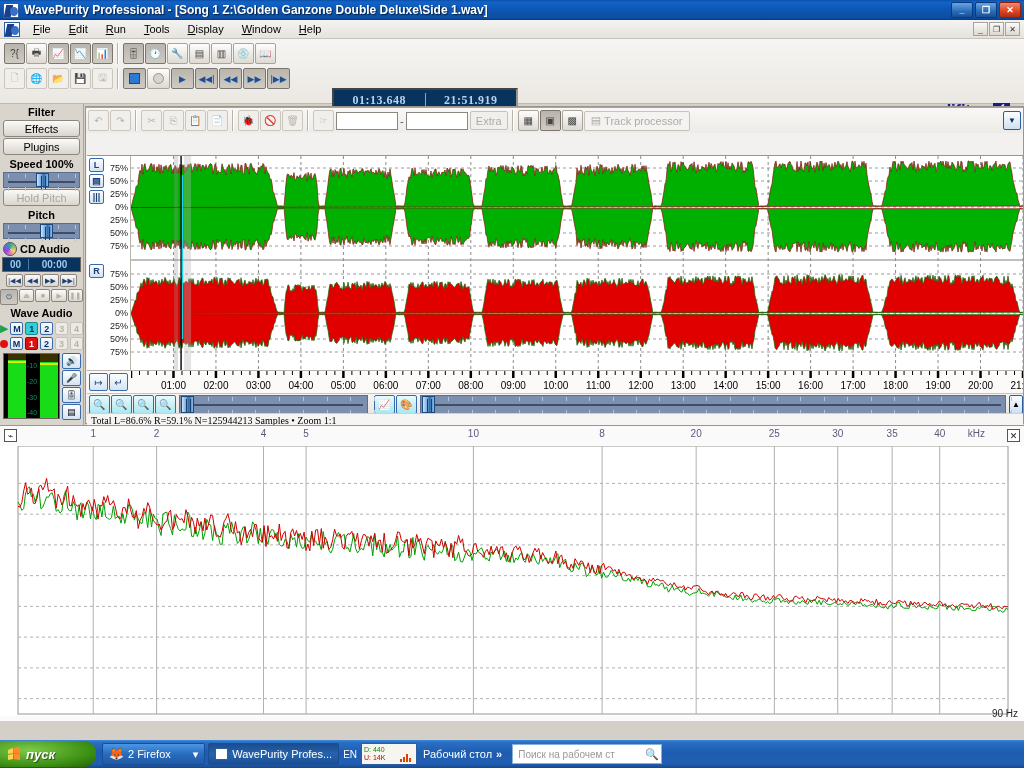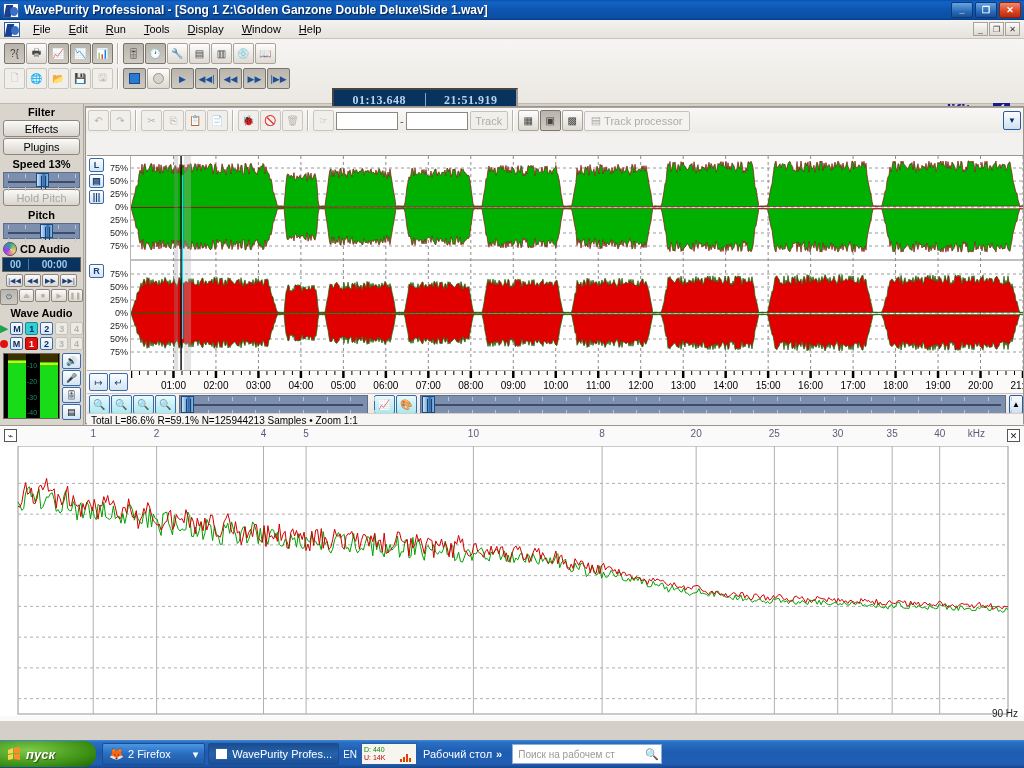--- a/index.html
+++ b/index.html
@@ -275,20 +275,21 @@
   }
   .zbtn {
     width:21px; height:19px; border:1px solid #3c6aa8; border-radius:2px;
     background:linear-gradient(to bottom,#e8fafc,#a9e8f2);
     display:flex; align-items:center; justify-content:center; font-size:10px;
   }
   .statusline {
     position:absolute; left:1px; top:306px; width:936px; height:18px;
     background:#f6f5f3; font-size:10px; color:#000; padding-left:4px; line-height:13px;
     border-top:1px solid #d4d0c8;
+    font-family:Liberation Serif, serif;
   }
 
   
   .spectrum {
     position:absolute; left:0; top:425px; width:1024px; height:296px;
     background:#fbfafa; border-top:1px solid #9a968e;
   }
   .sp-corner {
     position:absolute; width:13px; height:13px; border:1px solid #555;
     background:#fff; display:flex; align-items:center; justify-content:center;
@@ -449,21 +450,21 @@
     <div class="difitec">
       <div class="txt">difitec</div>
       <div class="mark"></div>
     </div>
   </div>
 
   <div class="leftpanel">
     <div class="lp-head">Filter</div>
     <div class="lp-btn">Effects</div>
     <div class="lp-btn">Plugins</div>
-    <div class="lp-head">Speed 13%</div>
+    <div class="lp-head">Speed 100%</div>
     <div class="slider-h" id="speed-slider" style="margin:1px 3px; height:16px;">
       <div class="track"></div>
       <div class="tickrow">
           <i style="left: 4px; top: 1px;"></i>
           <i style="left: 4px; top: 14px;"></i>
           <i style="left: 20.75px; top: 1px;"></i>
           <i style="left: 20.75px; top: 14px;"></i>
           <i style="left: 37.5px; top: 1px;"></i>
           <i style="left: 37.5px; top: 14px;"></i>
           <i style="left: 54.25px; top: 1px;"></i>
@@ -568,21 +569,21 @@
           <div class="tb-sep"></div>
           <div class="tbtn dis">🐞</div>
           <div class="tbtn dis">🚫</div>
           <div class="tbtn dis">🗑</div>
           <div class="tb-sep"></div>
           <div class="tbtn dis">☞</div>
         </div>
       <input class="tinput" value="" style="">
       <span style="color:#555;">-</span>
       <input class="tinput" value="" style="">
-      <div class="axisbtn">Track</div>
+      <div class="axisbtn">Extra</div>
       <div class="tb-sep"></div>
       <div id="etools-b" style="display:flex; gap:1px;">
           <div class="tbtn">▦</div>
           <div class="tbtn pressed">▣</div>
           <div class="tbtn">▩</div>
         </div>
       <div class="trackproc">
         <span>▤</span>
         <span>Track processor</span>
       </div>

